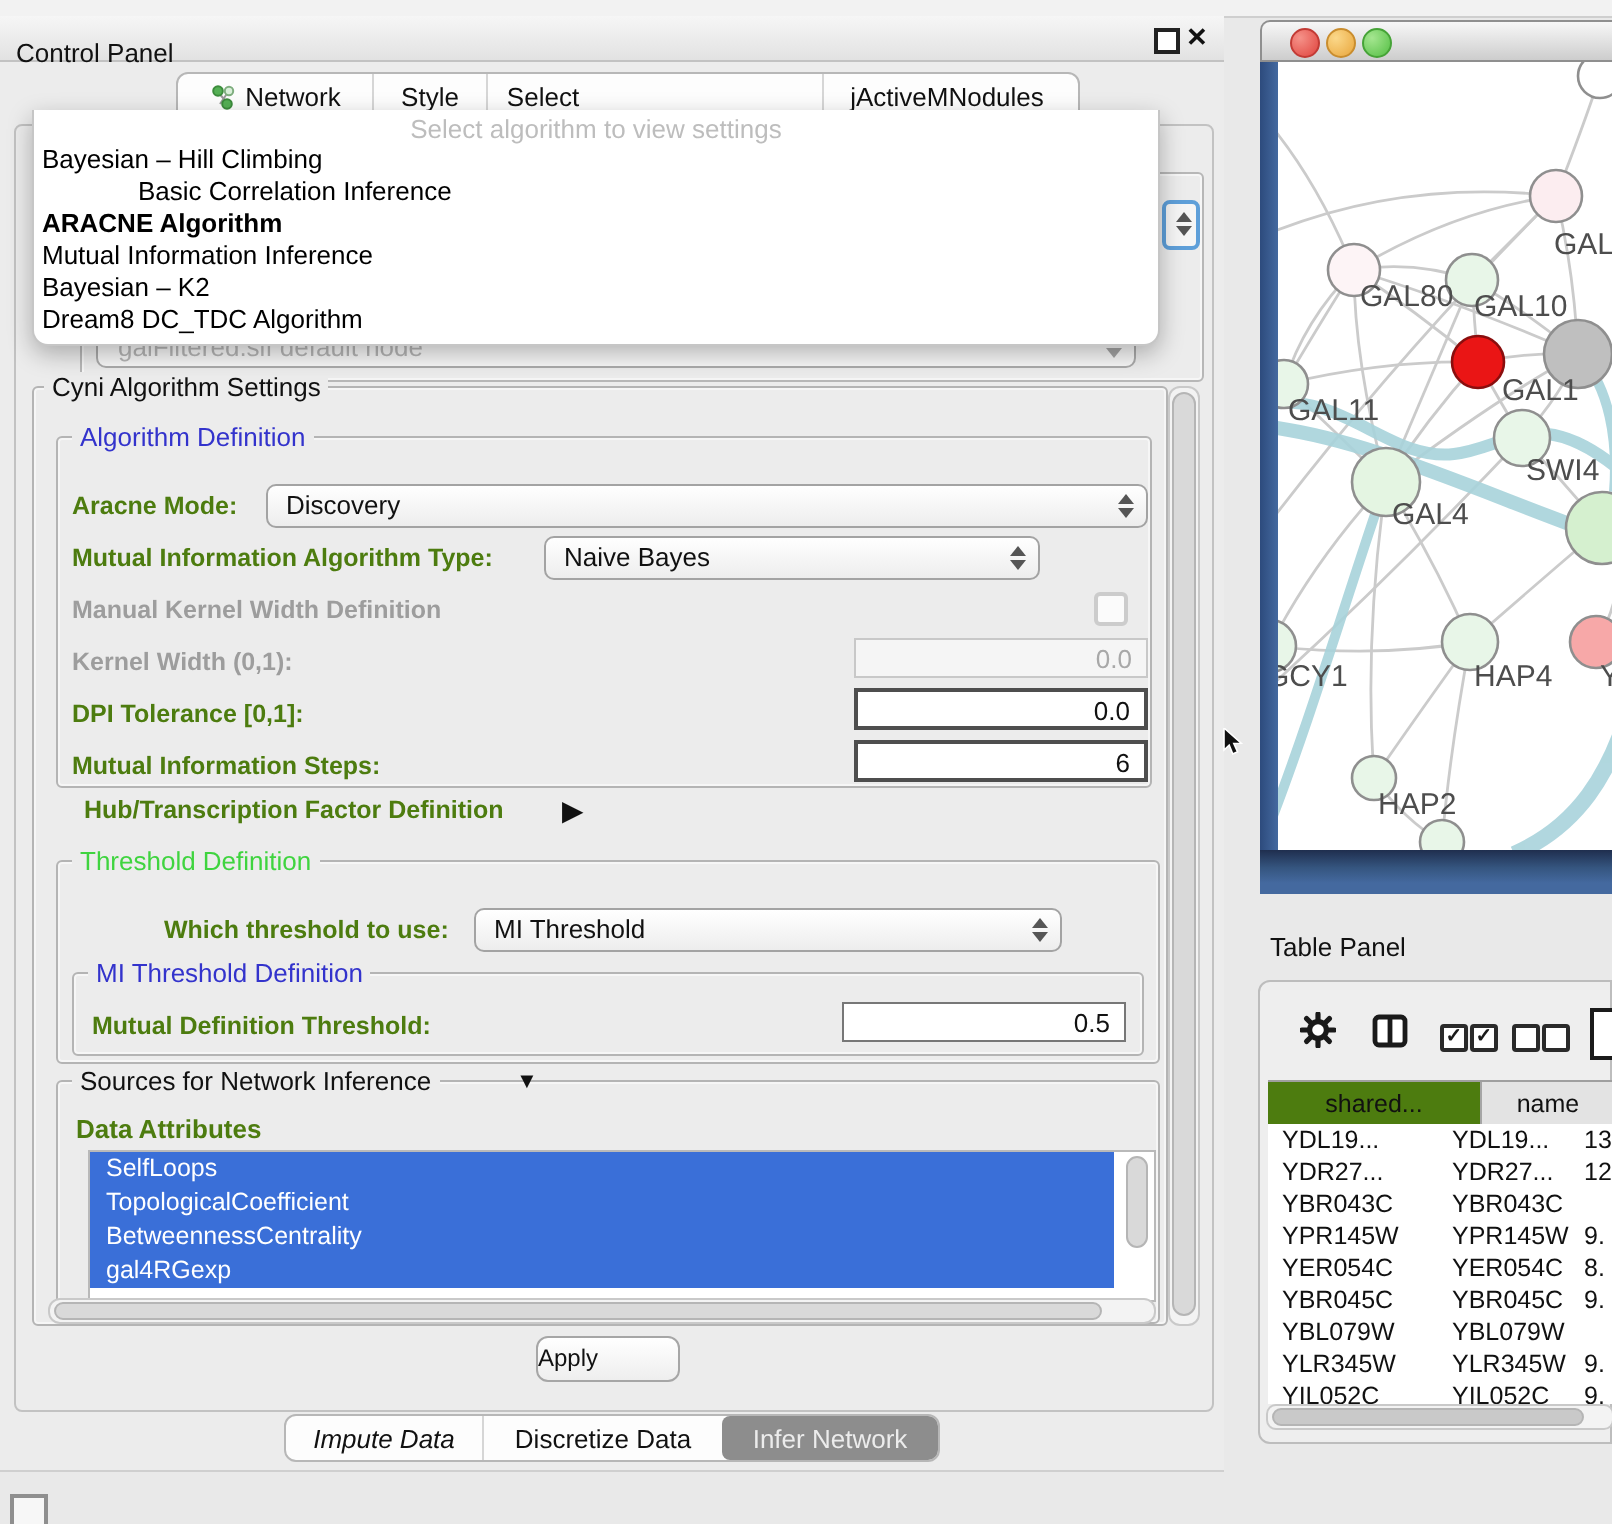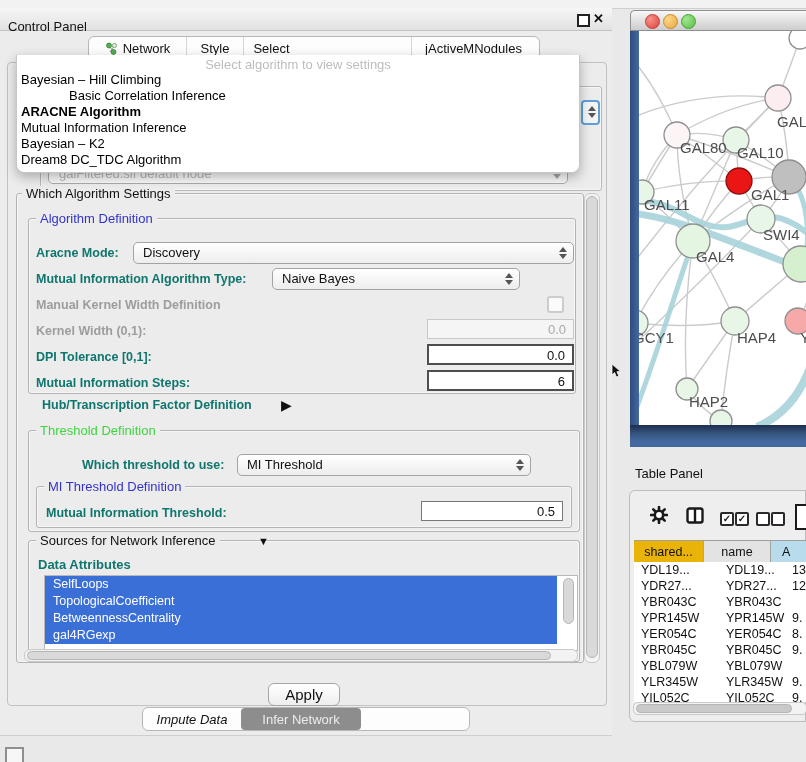--- a/index.html
+++ b/index.html
@@ -38,43 +38,43 @@
   
   #dd-popup{left:16px;top:55px;width:562px;height:117px;background:#fff;border:1px solid #c6c6c6;
             border-top:none;border-radius:0 0 8px 8px;box-shadow:0 4px 12px rgba(0,0,0,.28);z-index:20;}
   #dd-placeholder{left:0;top:2px;width:100%;text-align:center;font-size:13px;color:#bdbdbd;}
   .dd-item{position:absolute;left:2px;width:545px;height:16px;line-height:16px;font-size:13px;padding-left:2px;color:#000;}
   .dd-item.bold{font-weight:bold;}
   
   .group{border:1px solid #b4b4b4;border-radius:3px;box-shadow:inset 0 0 0 1px rgba(255,255,255,.55);}
   .gtitle{position:absolute;background:#ececec;padding:0 4px;font-size:13px;white-space:nowrap;z-index:3;}
   .blue{color:#3333cc;} .green{color:#3fd43f;}
-  .lbl{position:absolute;font-weight:bold;font-size:12.5px;white-space:nowrap;color:#0f766e;}
+  .lbl{position:absolute;font-weight:bold;font-size:12.5px;white-space:nowrap;color:#4d7c0f;}
   .lbl.dis{color:#9d9d9d;}
   .combo{position:absolute;height:22px;background:linear-gradient(#ffffff,#ededed);border:1px solid #a3a3a3;
          border-radius:5px;font-size:13px;line-height:20px;padding-left:9px;color:#111;box-sizing:border-box;}
   .stepper{position:absolute;right:6px;top:3px;width:9px;height:14px;}
   .stepper:before{content:"";position:absolute;top:1px;left:1px;border-left:4px solid transparent;
                   border-right:4px solid transparent;border-bottom:5px solid #555;}
   .stepper:after{content:"";position:absolute;bottom:1px;left:1px;border-left:4px solid transparent;
                  border-right:4px solid transparent;border-top:5px solid #555;}
   .field{position:absolute;height:20px;background:#fff;border:1px solid #9a9a9a;font-size:13px;line-height:20px;
          text-align:right;padding-right:7px;box-sizing:border-box;}
   .field.strong{border:2px solid #4e4e4e;height:21px;}
   .field.dis{background:#f5f5f5;border:1px solid #c8c8c8;color:#a8a8a8;}
   #mkw-check{left:547px;top:296px;width:13px;height:13px;border:2px solid #cccccc;border-radius:3px;background:#fbfbfb;}
   .tri{position:absolute;font-size:12px;color:#111;}
   
   #attr-list{left:44px;top:575px;width:532px;height:74px;background:#fff;border:1px solid #b9b9b9;overflow:hidden;}
   .attr-item{position:relative;height:17px;line-height:17px;background:#3a6fd8;color:#fff;font-size:12.5px;
              padding-left:8px;width:504px;}
   .sb-track{position:absolute;background:#f3f3f3;border:1px solid #c9c9c9;border-radius:6px;}
   .sb-thumb{position:absolute;background:#d9d9d9;border:1px solid #b5b5b5;border-radius:6px;}
-  #apply-btn{left:268px;top:683px;width:70px;height:21px;background:linear-gradient(#ffffff,#eeeeee);
-             border:1px solid #a6a6a6;border-radius:6px;text-align:center;line-height:21px;font-size:15px;}
+  #apply-btn{left:268px;top:668px;width:70px;height:21px;background:linear-gradient(#ffffff,#eeeeee);
+             border:1px solid #a6a6a6;border-radius:6px;text-align:left;line-height:21px;font-size:12px;}
   
   #net-titlebar{left:630px;top:10px;width:176px;height:21px;background:linear-gradient(#f7f7f7,#cdcdcd);
                 border:1px solid #8f8f8f;border-right:none;border-radius:5px 0 0 0;box-sizing:border-box;}
   .tl{position:absolute;width:13px;height:13px;border-radius:50%;top:14px;}
   #tl-red{left:645px;background:radial-gradient(circle at 4px 4px,#f59289,#e0443e);border:1px solid #c23b35;}
   #tl-yellow{left:663px;background:radial-gradient(circle at 4px 4px,#fbd88a,#e9a63c);border:1px solid #c98d2e;}
   #tl-green{left:681px;background:radial-gradient(circle at 4px 4px,#a5e690,#55bf45);border:1px solid #46a337;}
   #net-left{left:630px;top:31px;width:9px;height:416px;background:linear-gradient(90deg,#2d4b7d,#44699f);}
   #net-bottom{left:630px;top:425px;width:176px;height:22px;
               background:linear-gradient(180deg,#1f2e4e 0%,#35557f 40%,#44699f 75%);}
@@ -83,21 +83,21 @@
   
   #tp-label{left:635px;top:466px;font-size:13px;}
   #tp-window{left:629px;top:490px;width:177px;height:232px;background:#eeeeee;border:1px solid #bdbdbd;
              border-radius:6px 0 0 6px;box-sizing:border-box;}
   .cb{position:absolute;width:10px;height:10px;border:2px solid #2a2a2a;border-radius:2px;background:#fff;
       font-size:10px;line-height:10px;text-align:center;font-weight:bold;color:#1a1a1a;}
   #tbl-header{left:634px;top:540px;width:172px;height:22px;display:flex;overflow:hidden;
               border-top:1px solid #9f9f9f;border-bottom:1px solid #9f9f9f;}
   .th{height:22px;line-height:22px;font-size:12.5px;text-align:center;border-right:1px solid #a5a5a5;
       box-sizing:border-box;flex:none;}
-  .th:nth-child(1){width:70px;background:#eab308;}
+  .th:nth-child(1){width:107px;background:#4d7c0f;}
   .th:nth-child(2){width:67px;background:#e3e3e3;text-align:center;}
   .th:nth-child(3){width:85px;background:#b8dcec;text-align:left;padding-left:11px;}
   #tbl-rows{left:634px;top:562px;width:172px;height:140px;background:#fff;overflow:hidden;}
   .tr{display:flex;height:16px;}
   .td{flex:none;font-size:12.5px;line-height:16px;white-space:nowrap;overflow:hidden;}
   .td:nth-child(1){width:85px;padding-left:7px;box-sizing:border-box;}
   .td:nth-child(2){width:67px;padding-left:7px;box-sizing:border-box;}
   .td:nth-child(3){width:85px;padding-left:6px;box-sizing:border-box;}
   #bl-icon{left:5px;top:747px;width:15px;height:14px;border:2px solid #8f8f8f;background:#f7f7f7;}
 </style>
@@ -153,21 +153,21 @@
       <div class="dd-item" style="top: 17px;">Bayesian – Hill Climbing</div>
       <div class="dd-item" style="top: 33px; margin-left: 48px;">Basic Correlation Inference</div>
       <div class="dd-item bold" style="top: 49px;">ARACNE Algorithm</div>
       <div class="dd-item" style="top: 65px;">Mutual Information Inference</div>
       <div class="dd-item" style="top: 81px;">Bayesian – K2</div>
       <div class="dd-item" style="top: 97px;">Dream8 DC_TDC Algorithm</div>
     </div>
 </div>
 
 <div class="abs group" style="left:16px;top:193px;width:566px;height:468px;"></div>
-<div class="gtitle" style="left:22px;top:186px;">Which Algorithm Settings</div>
+<div class="gtitle" style="left:22px;top:186px;">Cyni Algorithm Settings</div>
 
 <div class="abs sb-track" style="left:584px;top:193px;width:14px;height:468px;"></div>
 <div class="abs sb-thumb" style="left:586px;top:196px;width:10px;height:460px;"></div>
 
 <div class="abs group" style="left:28px;top:218px;width:546px;height:174px;"></div>
 <div class="gtitle blue" style="left:36px;top:211px;">Algorithm Definition</div>
 
 <div class="lbl" style="left:36px;top:246px;">Aracne Mode:</div>
 <div class="combo" style="left:133px;top:242px;width:441px;">
   <span>Discovery</span>
@@ -199,21 +199,21 @@
 <div class="gtitle green" style="left:36px;top:423px;">Threshold Definition</div>
 
 <div class="lbl" style="left:82px;top:458px;">Which threshold to use:</div>
 <div class="combo" style="left:237px;top:454px;width:294px;">
   <span>MI Threshold</span>
   <span class="stepper"></span>
 </div>
 
 <div class="abs group" style="left:36px;top:486px;width:534px;height:40px;"></div>
 <div class="gtitle blue" style="left:44px;top:479px;">MI Threshold Definition</div>
-<div class="lbl" style="left:46px;top:506px;">Mutual Information Threshold:</div>
+<div class="lbl" style="left:46px;top:506px;">Mutual Definition Threshold:</div>
 <div class="field" style="left:421px;top:501px;width:142px;border:1.5px solid #777;">0.5</div>
 
 <div class="abs group" style="left:28px;top:540px;width:550px;height:120px;"></div>
 <div class="gtitle" style="left:36px;top:533px;">Sources for Network Inference</div>
 <div class="tri" style="left:258px;top:535px;font-size:11px;z-index:4;">▼</div>
 <div class="lbl" style="left:38px;top:557px;font-size:13px;">Data Attributes</div>
 <div class="abs" id="attr-list">
     <div class="attr-item">SelfLoops</div>
     <div class="attr-item">TopologicalCoefficient</div>
     <div class="attr-item">BetweennessCentrality</div>
@@ -221,20 +221,23 @@
   </div>
 <div class="abs sb-thumb" style="left:563px;top:578px;width:9px;height:44px;"></div>
 <div class="abs sb-track" style="left:24px;top:649px;width:552px;height:11px;"></div>
 <div class="abs sb-thumb" style="left:27px;top:651px;width:522px;height:7px;"></div>
 
 <div class="abs" id="apply-btn">Apply</div>
 
 <div class="abs tabbar" id="bottom-tabs">
     <div class="tab">
       <span>Impute Data</span>
+    </div>
+    <div class="tab">
+      <span>Discretize Data</span>
     </div>
     <div class="tab sel">
       <span>Infer Network</span>
     </div>
   </div>
 
 <div class="abs" id="net-titlebar"></div>
 <div class="abs tl" id="tl-red"></div>
 <div class="abs tl" id="tl-yellow"></div>
 <div class="abs tl" id="tl-green"></div>

